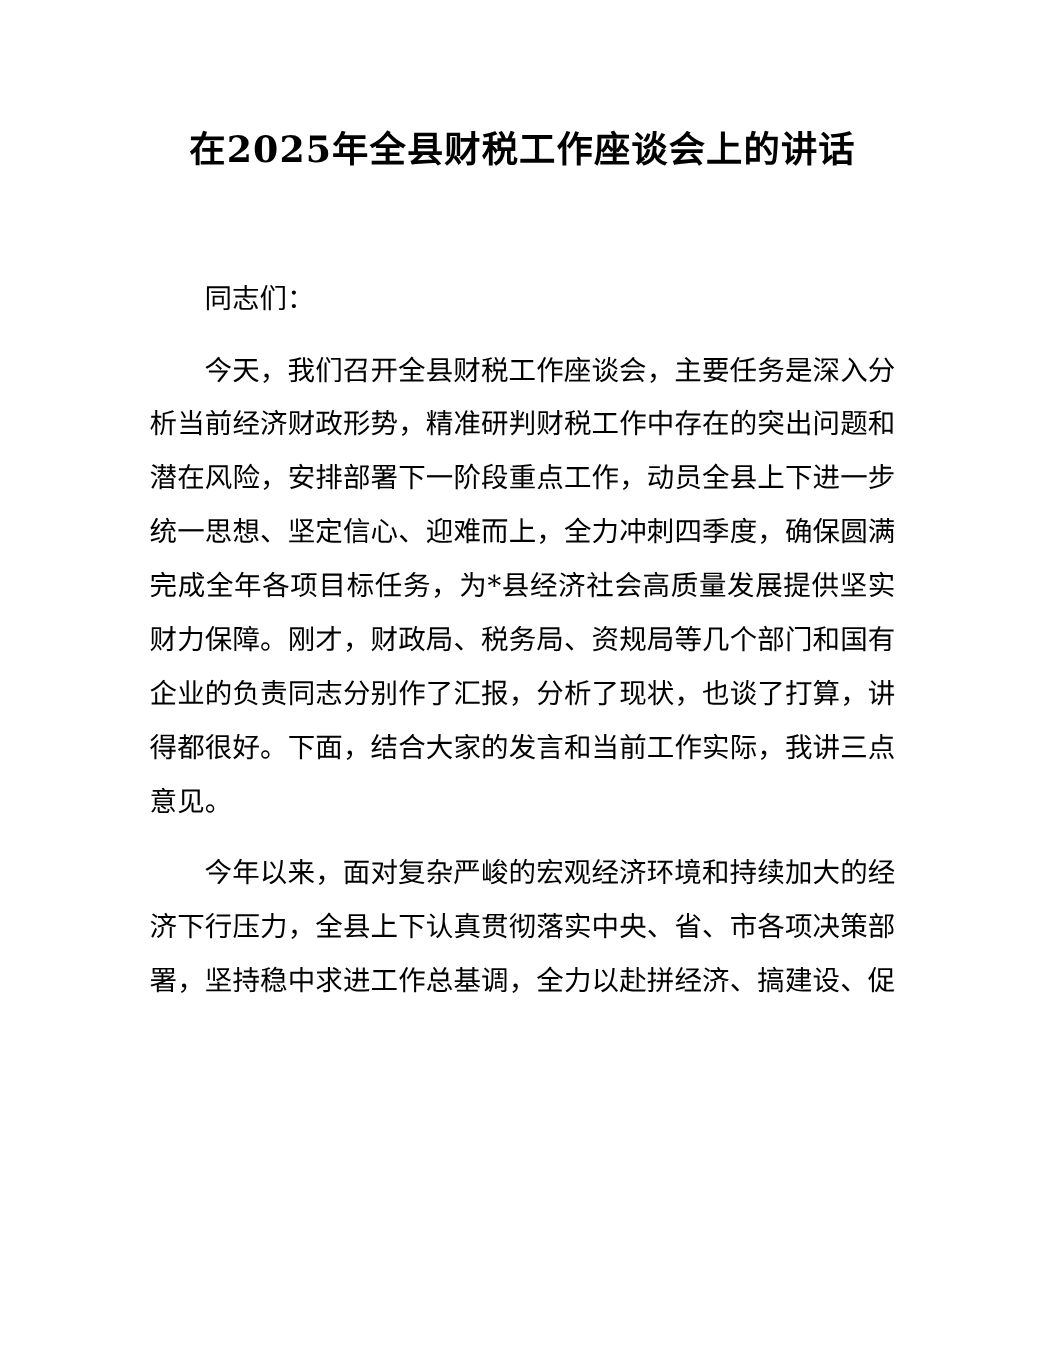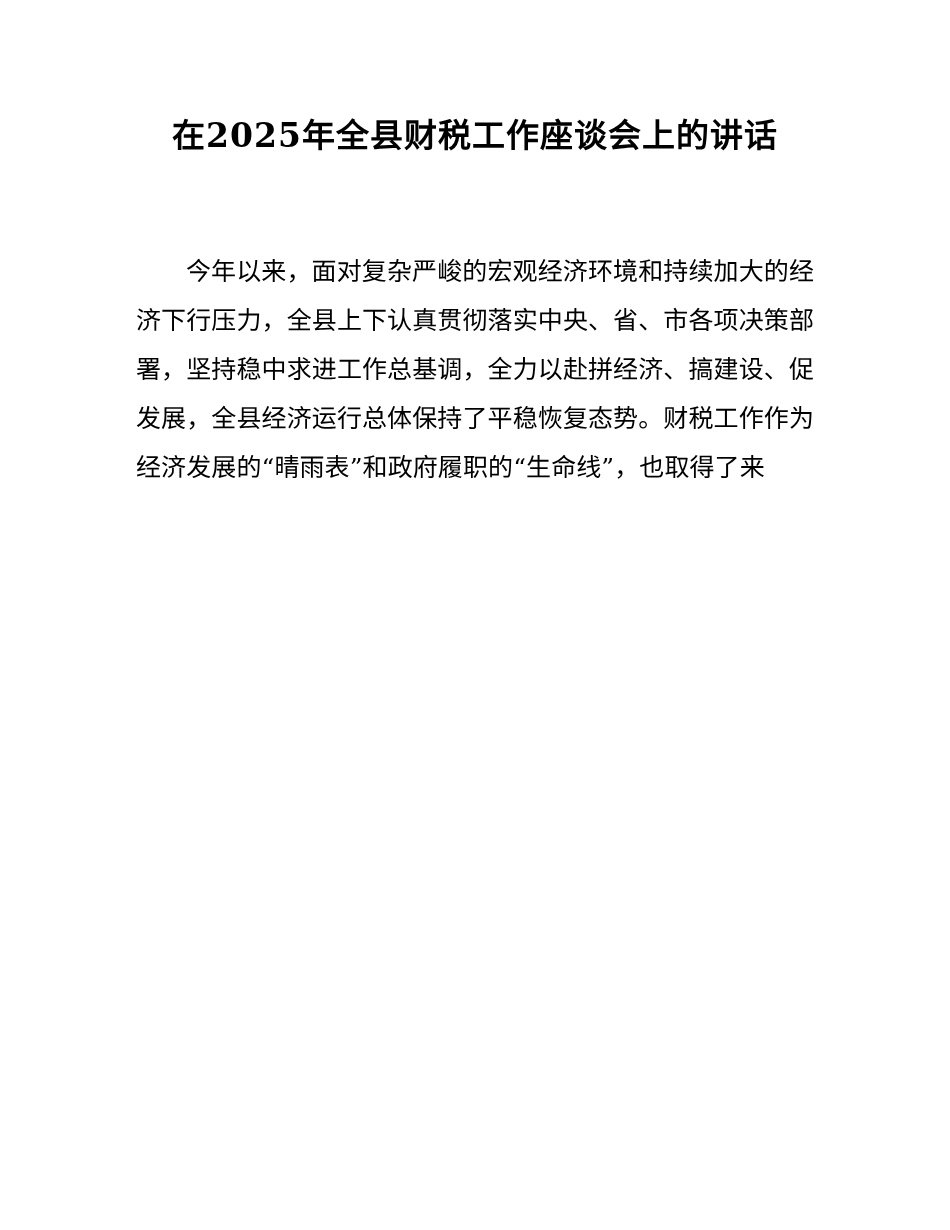--- a/index.html
+++ b/index.html
@@ -60,18 +60,20 @@
     white-space: nowrap;
   }
 </style>
 </head>
 <body>
 
 <div class="page">
   <h1 class="doc-title">在2025年全县财税工作座谈会上的讲话</h1>
 
   <div class="body-text">
+    <p class="greeting">同志们：</p>
 
+    <p class="para">今天，我们召开全县财税工作座谈会，主要任务是深入分析当前经济财政形势，精准研判财税工作中存在的突出问题和潜在风险，安排部署下一阶段重点工作，动员全县上下进一步统一思想、坚定信心、迎难而上，全力冲刺四季度，确保圆满完成全年各项目标任务，为*县经济社会高质量发展提供坚实财力保障。刚才，财政局、税务局、资规局等几个部门和国有企业的负责同志分别作了汇报，分析了现状，也谈了打算，讲得都很好。下面，结合大家的发言和当前工作实际，我讲三点意见。</p>
 
 
     <p class="para">今年以来，面对复杂严峻的宏观经济环境和持续加大的经济下行压力，全县上下认真贯彻落实中央、省、市各项决策部署，坚持稳中求进工作总基调，全力以赴拼经济、搞建设、促发展，全县经济运行总体保持了平稳恢复态势。财税工作作为经济发展的“晴雨表”和政府履职的“生命线”，也取得了来</p>
   </div>
 </div>
 
 </body></html>

